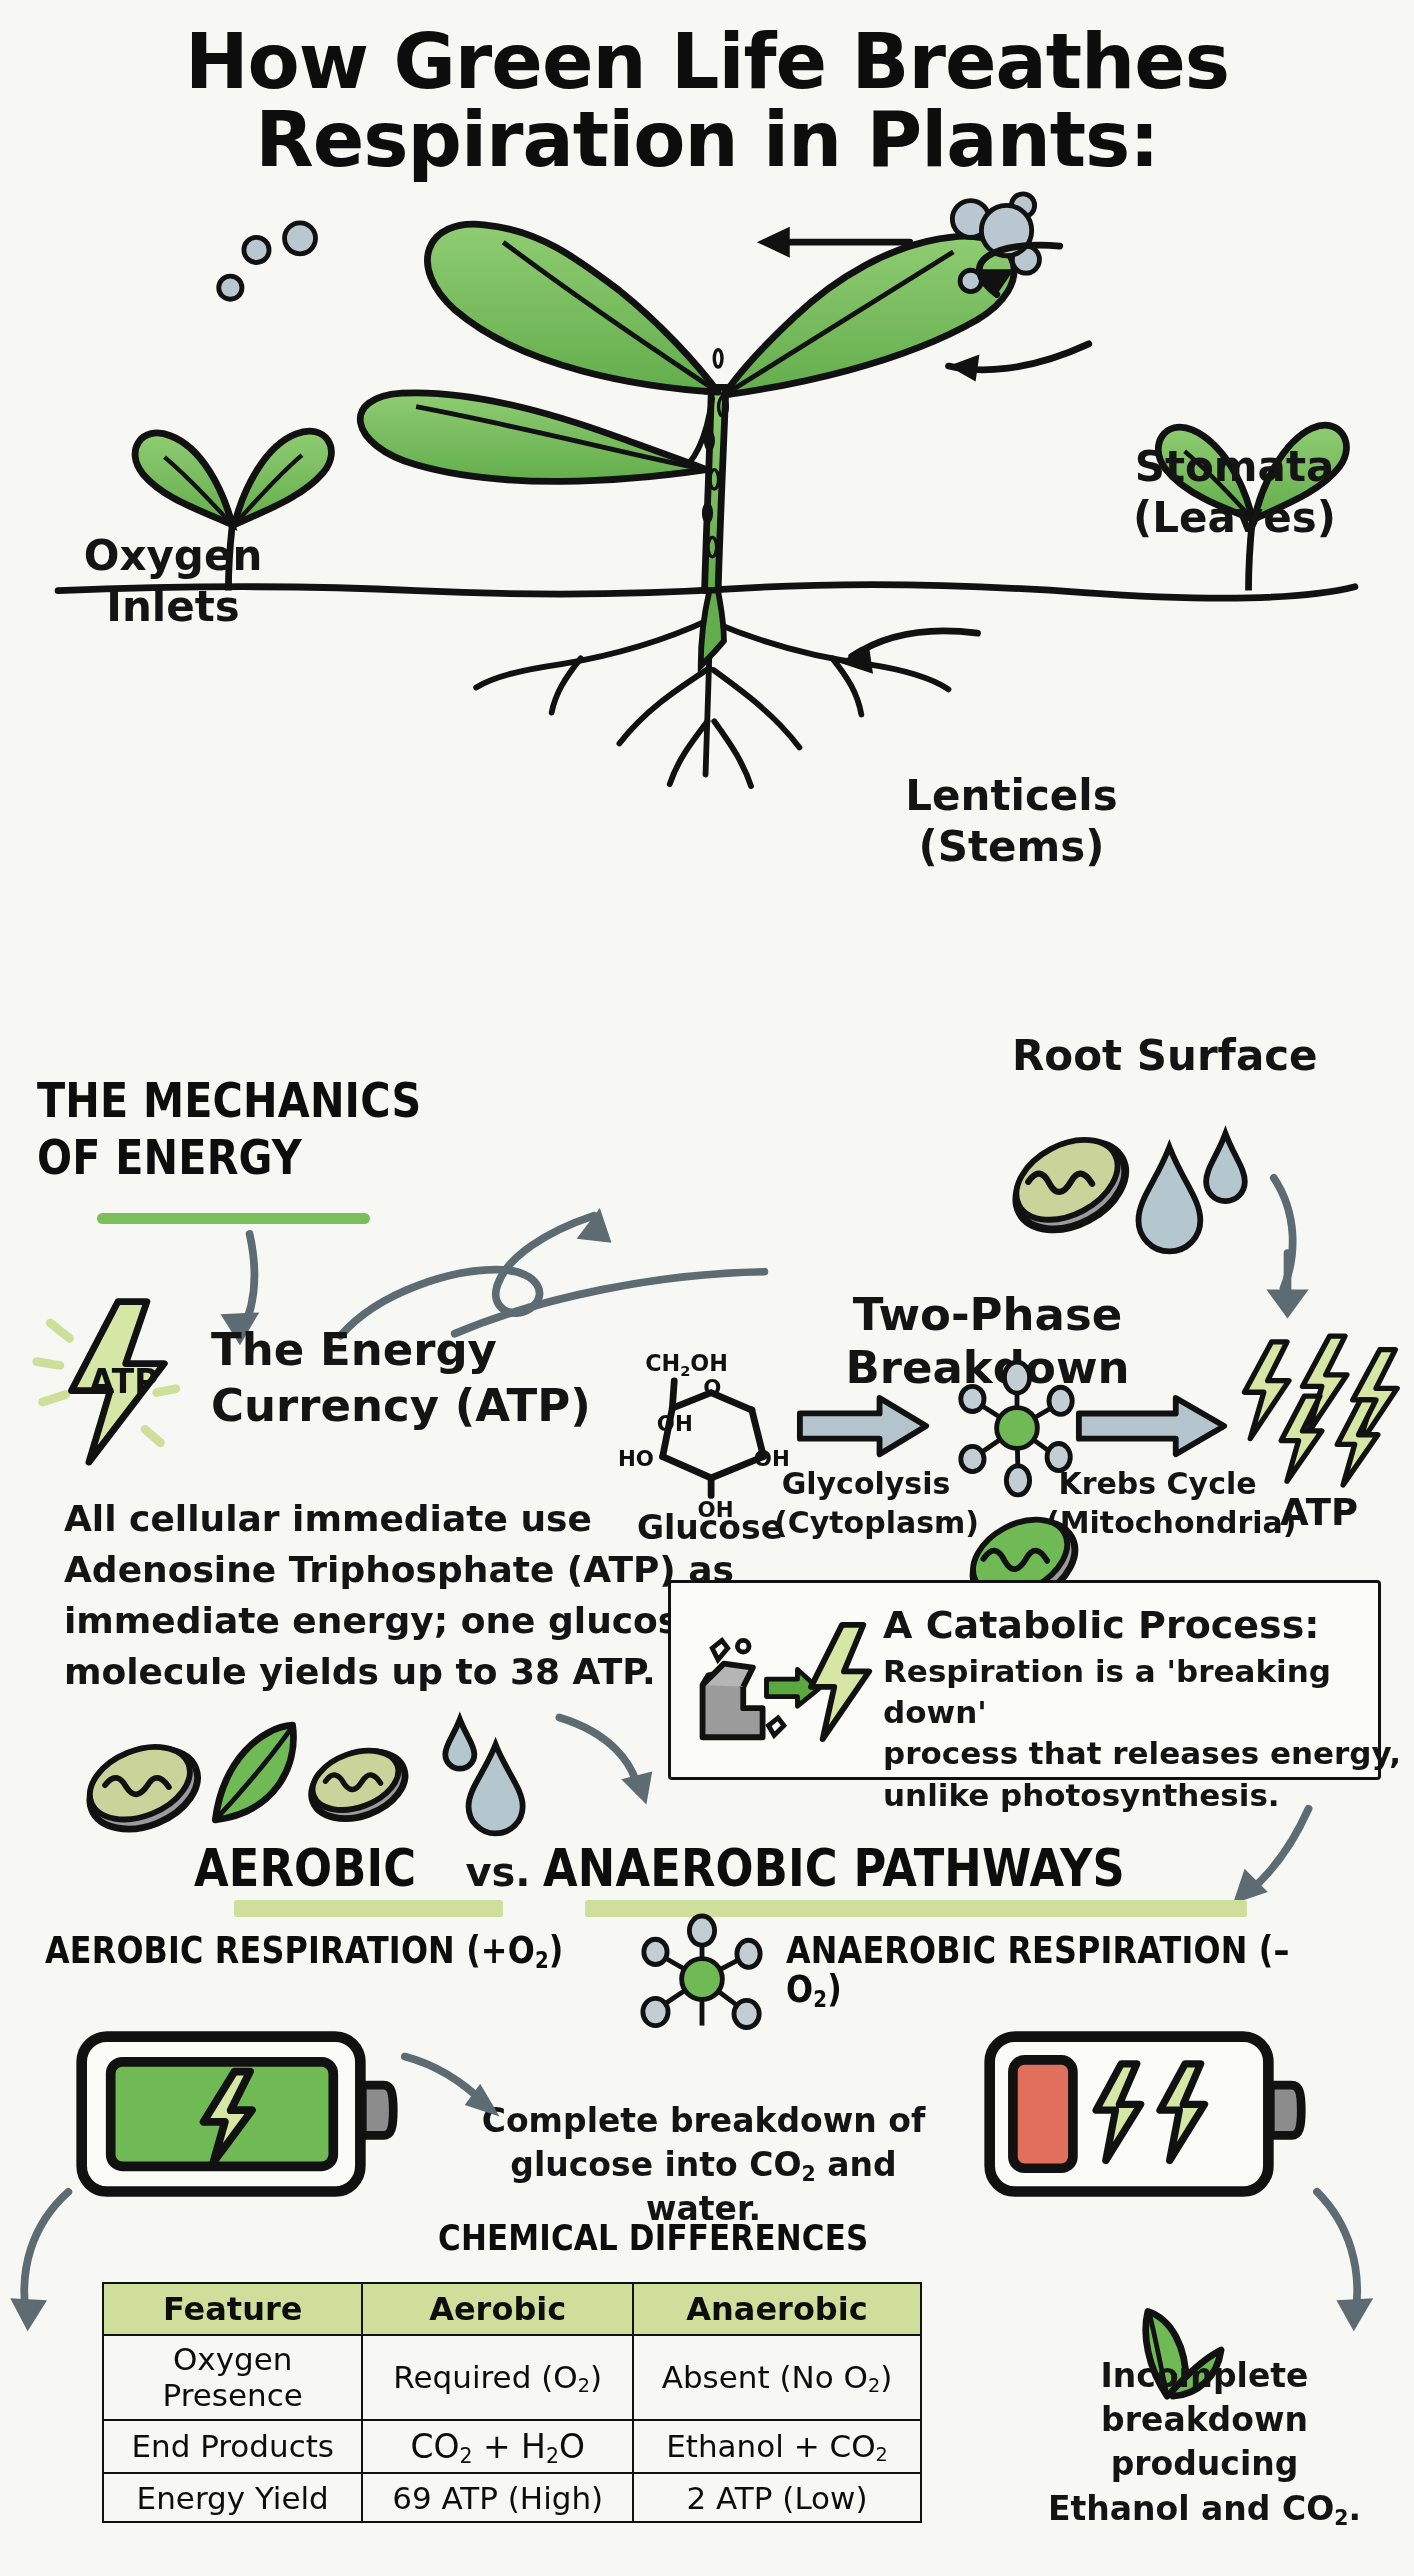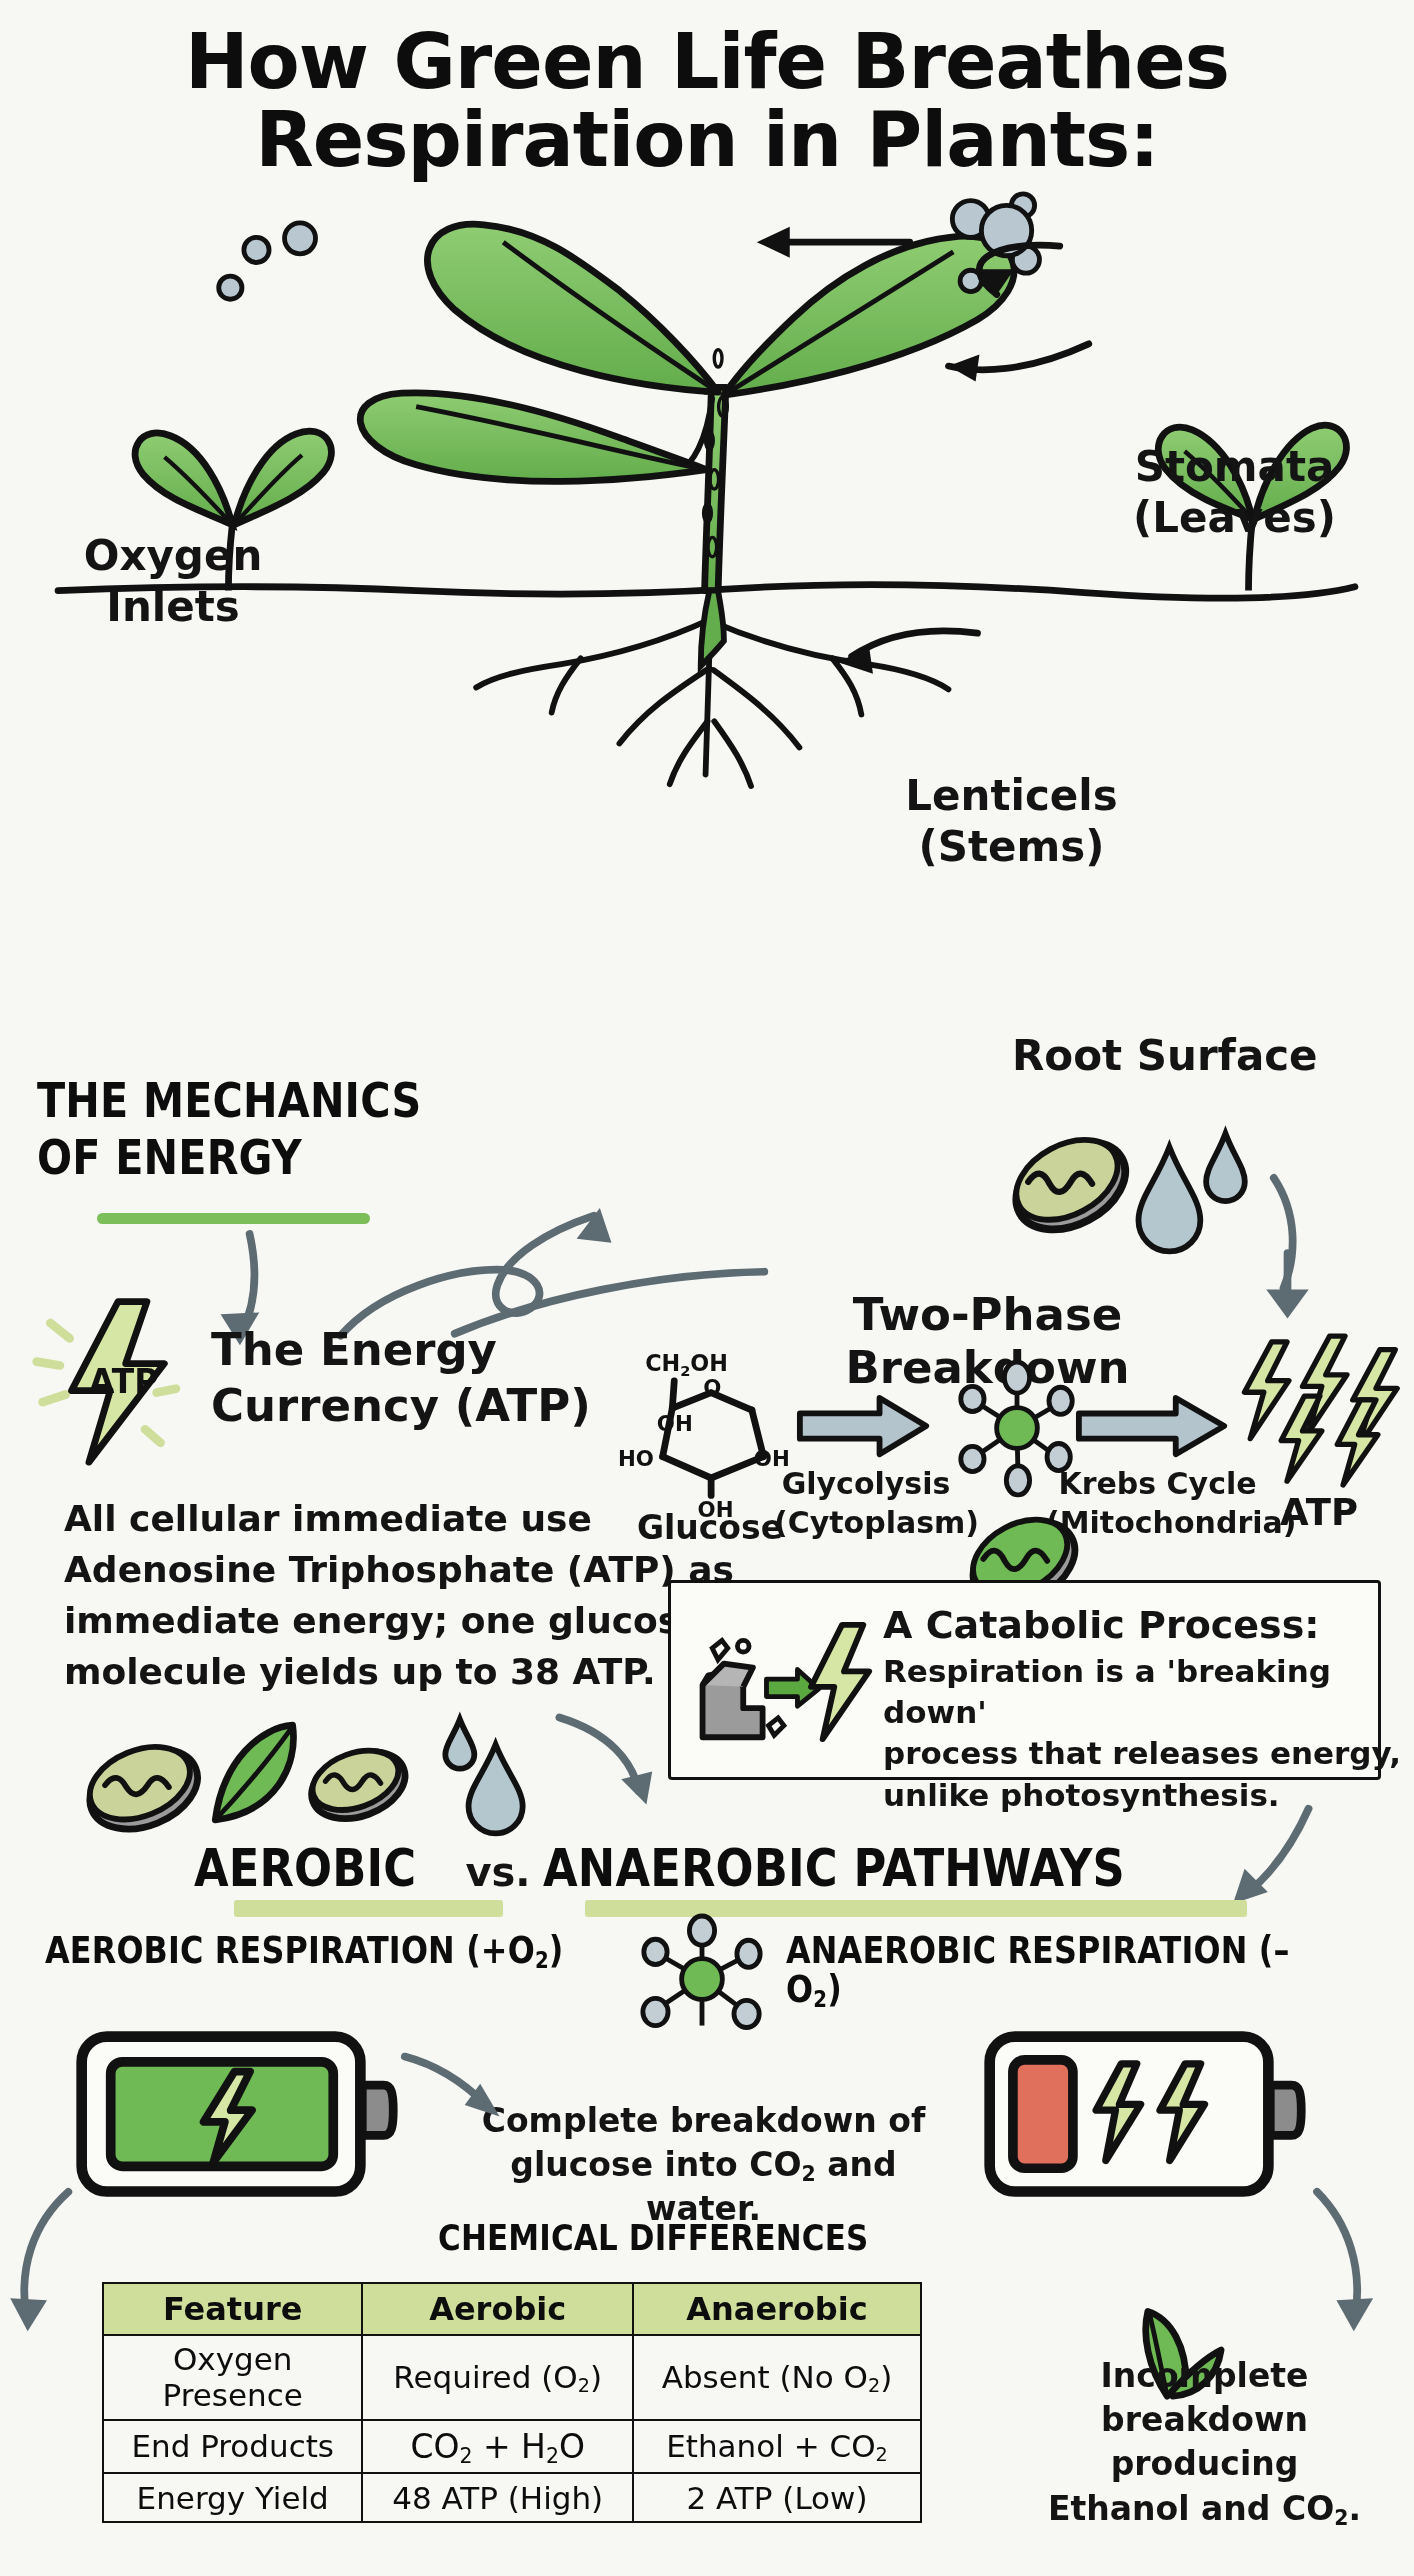--- a/index.html
+++ b/index.html
@@ -512,21 +512,21 @@
         <td style="font-size:33px;">
           <span>CO</span><sub>2</sub><span> + H</span><sub>2</sub><span>O</span>
         </td>
         <td style="font-size:31px;">
           <span>Ethanol + CO</span><sub>2</sub>
         </td>
       </tr>
 
       <tr>
         <td style="font-size:31px;">Energy Yield</td>
-        <td style="font-size:31px;">48 ATP (High)</td>
+        <td style="font-size:31px;">69 ATP (High)</td>
         <td style="font-size:31px;">2 ATP (Low)</td>
       </tr>
     </tbody>
       </table>
   </div>
 
   <div class="abs" style="left:1113px;top:2296px;">
     <svg width="116" height="106" viewBox="0 0 120 110">
       <path d="M56 104 C 36 74 30 40 36 16 C 60 24 76 52 76 92 Z" fill="#6fba55" stroke="#111" stroke-width="7" stroke-linejoin="round"></path>
       <path d="M56 104 C 50 76 44 44 38 20" stroke="#111" stroke-width="5" fill="none"></path>

